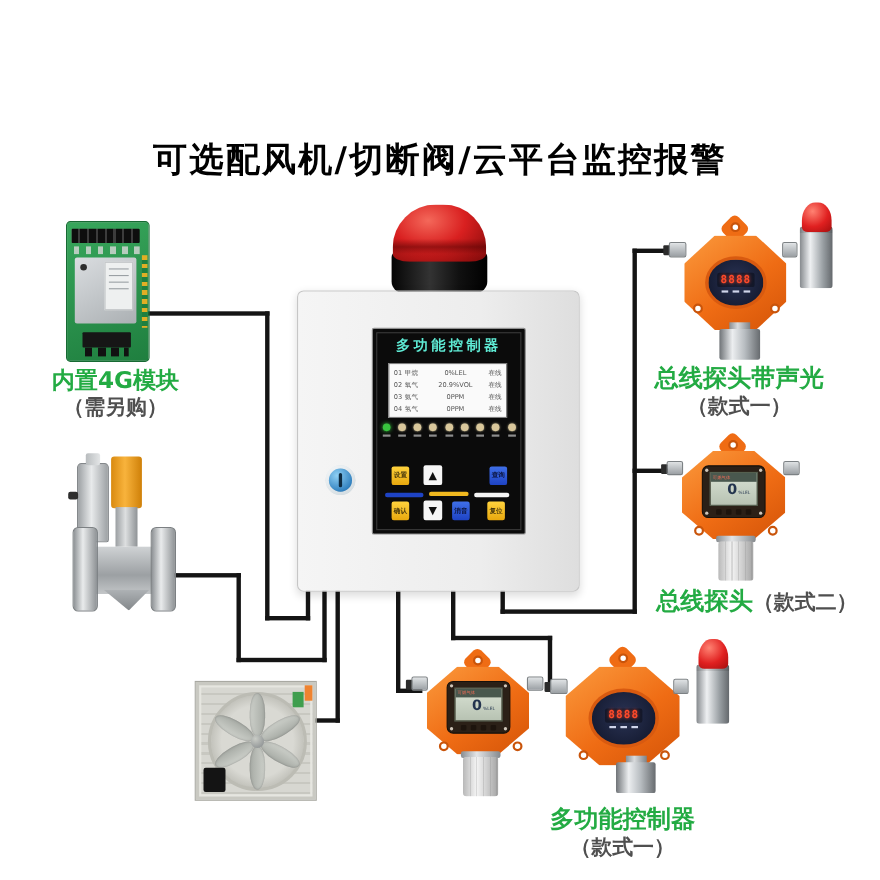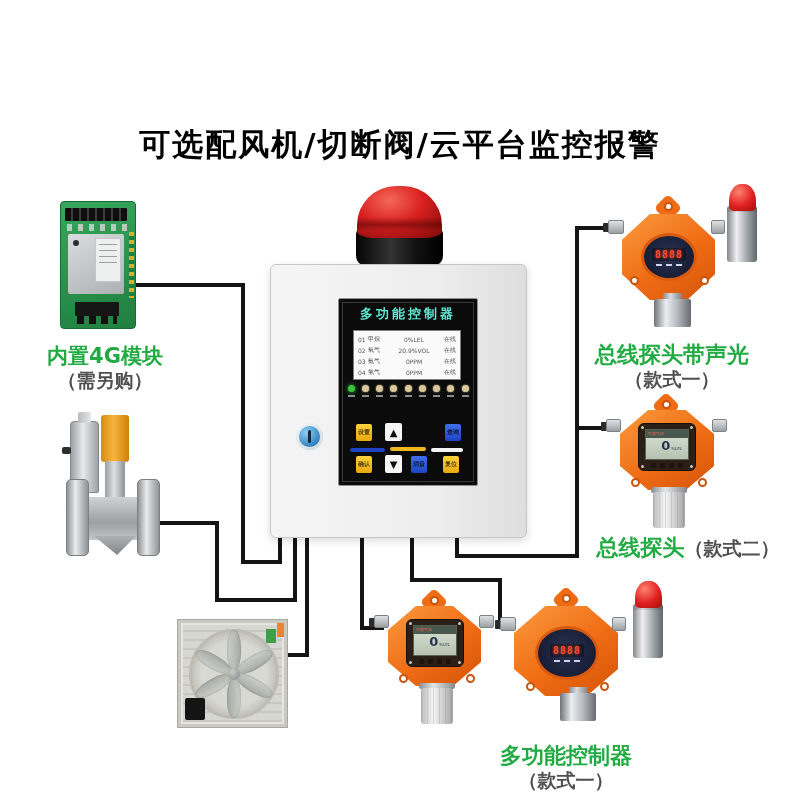--- a/index.html
+++ b/index.html
@@ -8,21 +8,21 @@
   #stage { position:relative; width:800px; height:800px; background:#ffffff; overflow:hidden; margin:0 auto; }
 
   
   .title { position:absolute; left:0; right:0; top:22px; text-align:center;
            font-size:66px; font-weight:900; color:#1fa43c; letter-spacing:5px; line-height:1.25; }
   .subtitle { position:absolute; left:0; right:0; top:124px; text-align:center;
               font-size:31px; font-weight:700; color:#000000; letter-spacing:2px; }
 
   
   .lbl { position:absolute; text-align:center; white-space:nowrap; line-height:1.2; }
-  .lbl .g { color:#23ab43; font-weight:700; font-size:21px;margin-top:10px; }
+  .lbl .g { color:#23ab43; font-weight:700; font-size:21px; }
   .lbl .n { color:#4f4f4f; font-weight:700; font-size:19px; }
   .lbl .line { display:block; }
 
   
   .wire { position:absolute; background:#141414; }
 
   
   .beacon-dome { position:absolute; left:357px; top:186px; width:85px; height:52px;
      background:
        linear-gradient(180deg, rgba(255,255,255,0) 60%, rgba(70,0,0,.45) 74%, rgba(150,20,20,.15) 86%, rgba(255,255,255,0) 94%),

